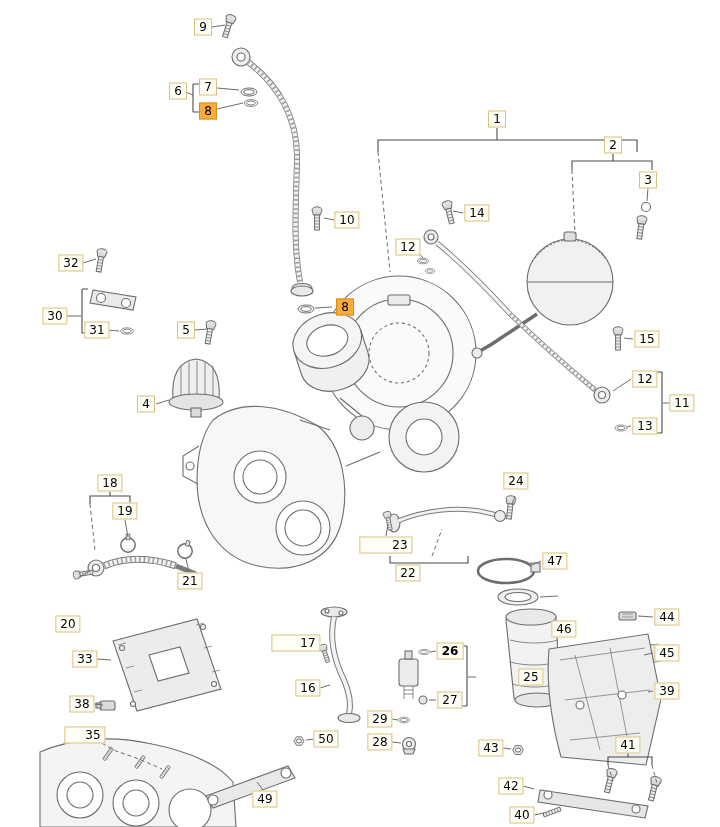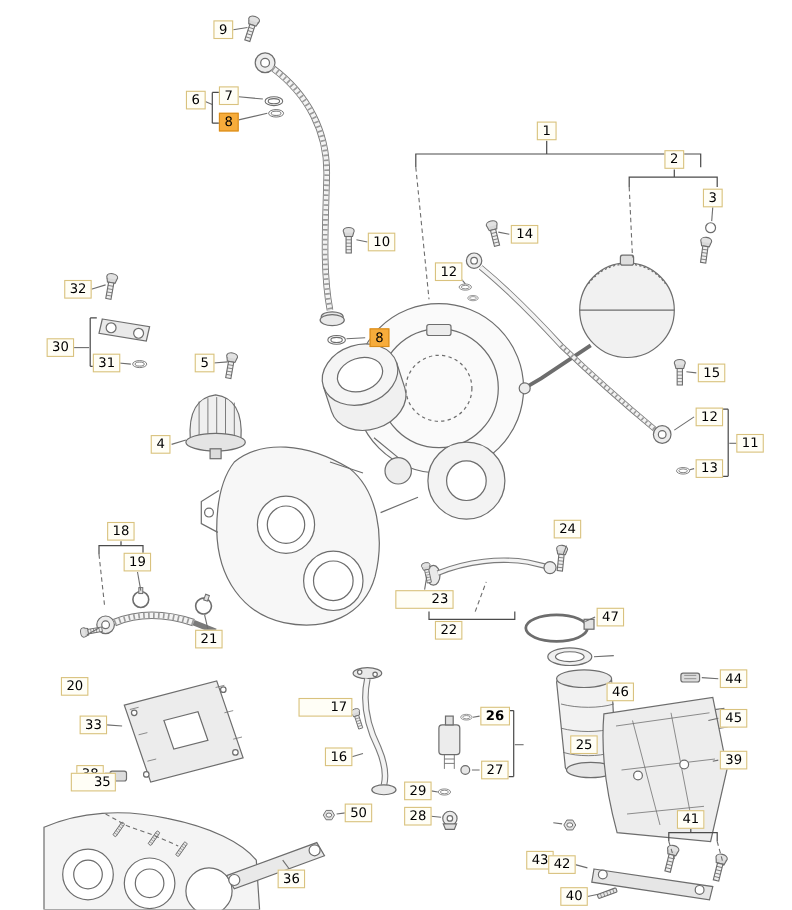--- a/index.html
+++ b/index.html
@@ -345,29 +345,29 @@
       <div class="callout" style="left: 386px; top: 545px; padding-left: 32px;">23</div>
       <div class="callout" style="left: 408px; top: 573px;">22</div>
       <div class="callout" style="left: 516px; top: 481px;">24</div>
       <div class="callout" style="left: 555px; top: 561px;">47</div>
       <div class="callout" style="left: 564px; top: 596px; margin-top: 33px;">46</div>
       <div class="callout" style="left: 667px; top: 617px;">44</div>
       <div class="callout" style="left: 667px; top: 653px;">45</div>
       <div class="callout" style="left: 667px; top: 691px;">39</div>
       <div class="callout" style="left: 85px; top: 659px;">33</div>
       <div class="callout" style="left: 82px; top: 704px;">38</div>
-      <div class="callout" style="left: 85px; top: 711px; padding-left: 20px;">35</div>
+      <div class="callout" style="left: 85px; top: 735px; padding-left: 20px;">35</div>
       <div class="callout" style="left: 296px; top: 643px; padding-left: 28px;">17</div>
       <div class="callout" style="left: 308px; top: 688px;">16</div>
       <div class="callout" style="left: 450px; top: 651px; font-weight: bold;">26</div>
       <div class="callout" style="left: 487px; top: 677px; margin-left: 44px;">25</div>
       <div class="callout" style="left: 450px; top: 700px;">27</div>
       <div class="callout" style="left: 380px; top: 719px;">29</div>
       <div class="callout" style="left: 380px; top: 742px;">28</div>
       <div class="callout" style="left: 326px; top: 739px;">50</div>
-      <div class="callout" style="left: 265px; top: 799px;">36</div>
-      <div class="callout" style="left: 491px; top: 748px; margin-top: 34px;">43</div>
+      <div class="callout" style="left: 265px; top: 799px;">49</div>
+      <div class="callout" style="left: 491px; top: 748px;">43</div>
       <div class="callout" style="left: 511px; top: 786px;">42</div>
       <div class="callout" style="left: 628px; top: 745px;">41</div>
       <div class="callout" style="left: 522px; top: 815px;">40</div>
     </div>
 
 </div>
 
 </body></html>

